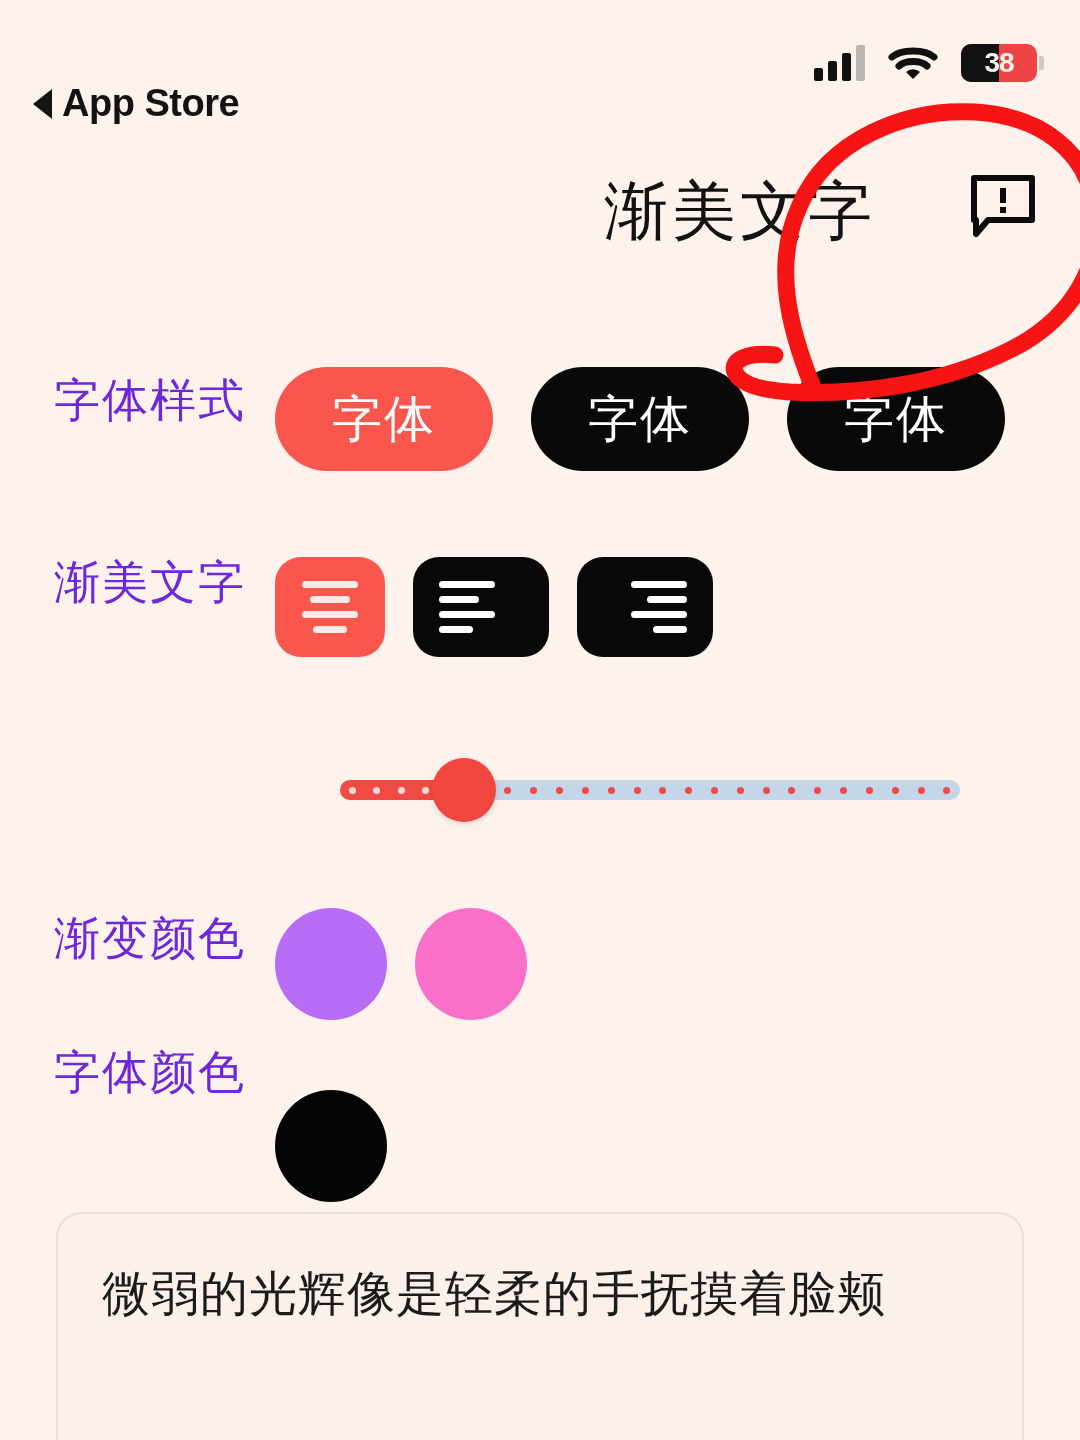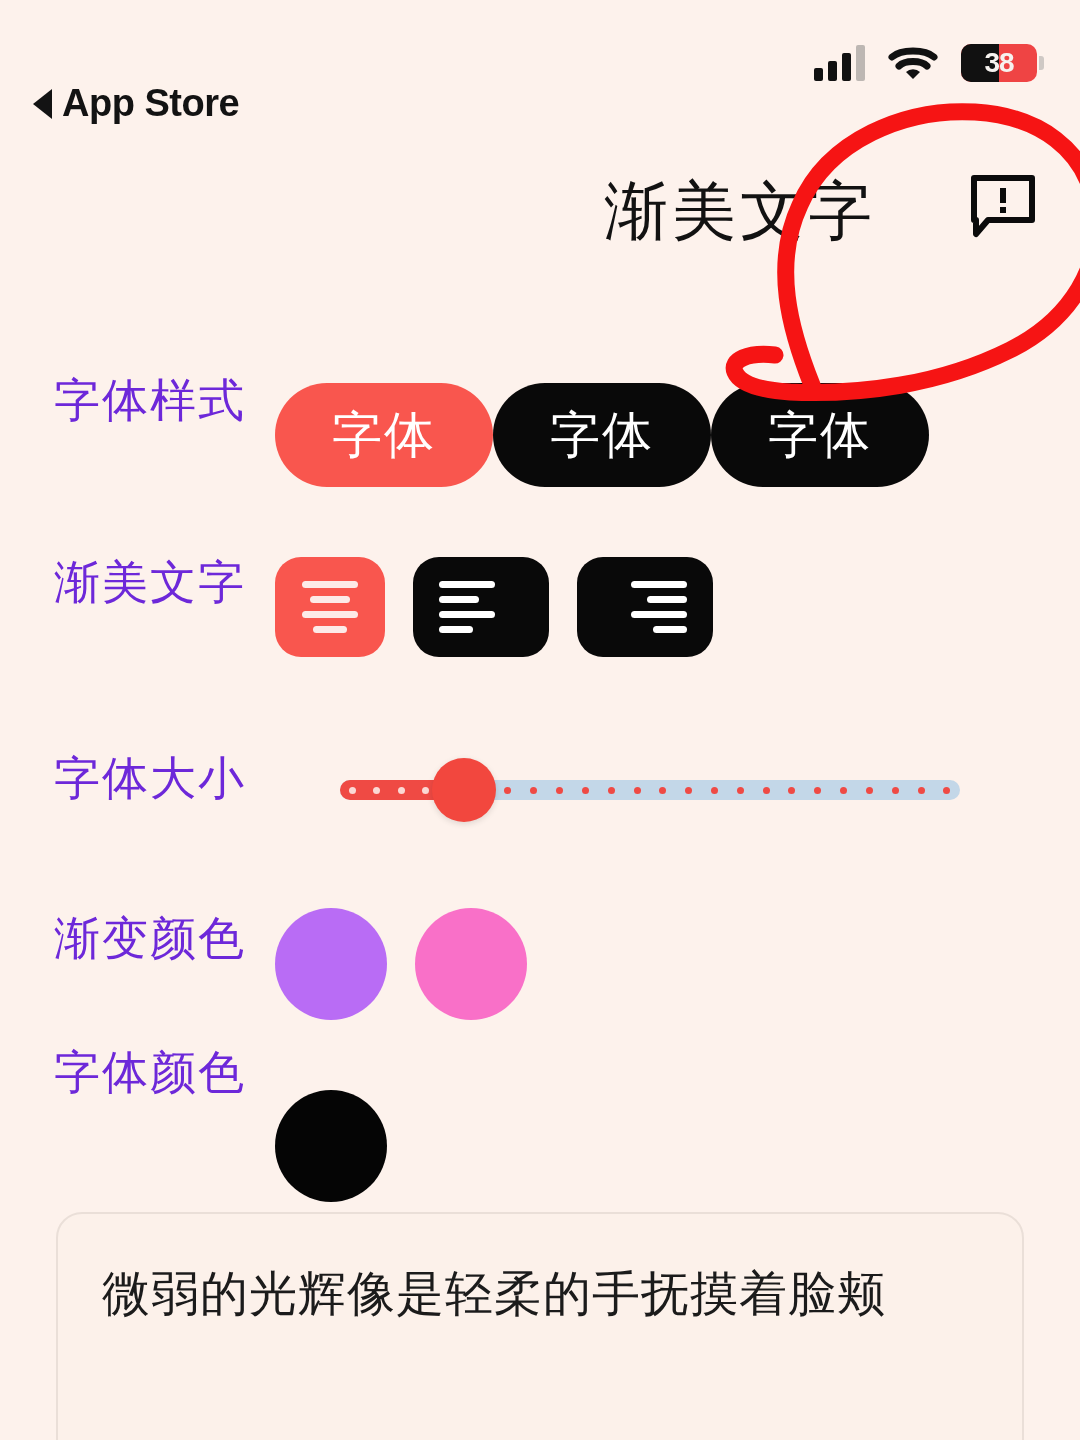--- a/index.html
+++ b/index.html
@@ -145,22 +145,23 @@
 
   .row-style   { top: 370px; }
   .row-align   { top: 552px; }
   .row-size    { top: 748px; }
   .row-grad    { top: 908px; }
   .row-color   { top: 1042px; }
 
   .style-pills {
     position: absolute;
     left: 275px;
-    top: 383px;
-    display: flex;
+    top: 367px;
+    display: flex;
+    gap: 38px;
   }
   .pill {
     width: 218px;
     height: 104px;
     border-radius: 52px;
     display: flex;
     align-items: center;
     justify-content: center;
     font-size: 50px;
     letter-spacing: 2px;
@@ -415,23 +416,20 @@
         <i></i>
     </div>
     <div class="align-btn a-right">
       <i></i>
         <i></i>
         <i></i>
         <i></i>
     </div>
   </div>
 
-  <div class="row row-size">
-    <div class="row-label">字体大小</div>
-  </div>
   <div class="slider">
     <div class="track">
       <div class="track-dots">
         <span></span>
           <span></span>
           <span></span>
           <span></span>
           <span></span>
           <span></span>
           <span></span>

